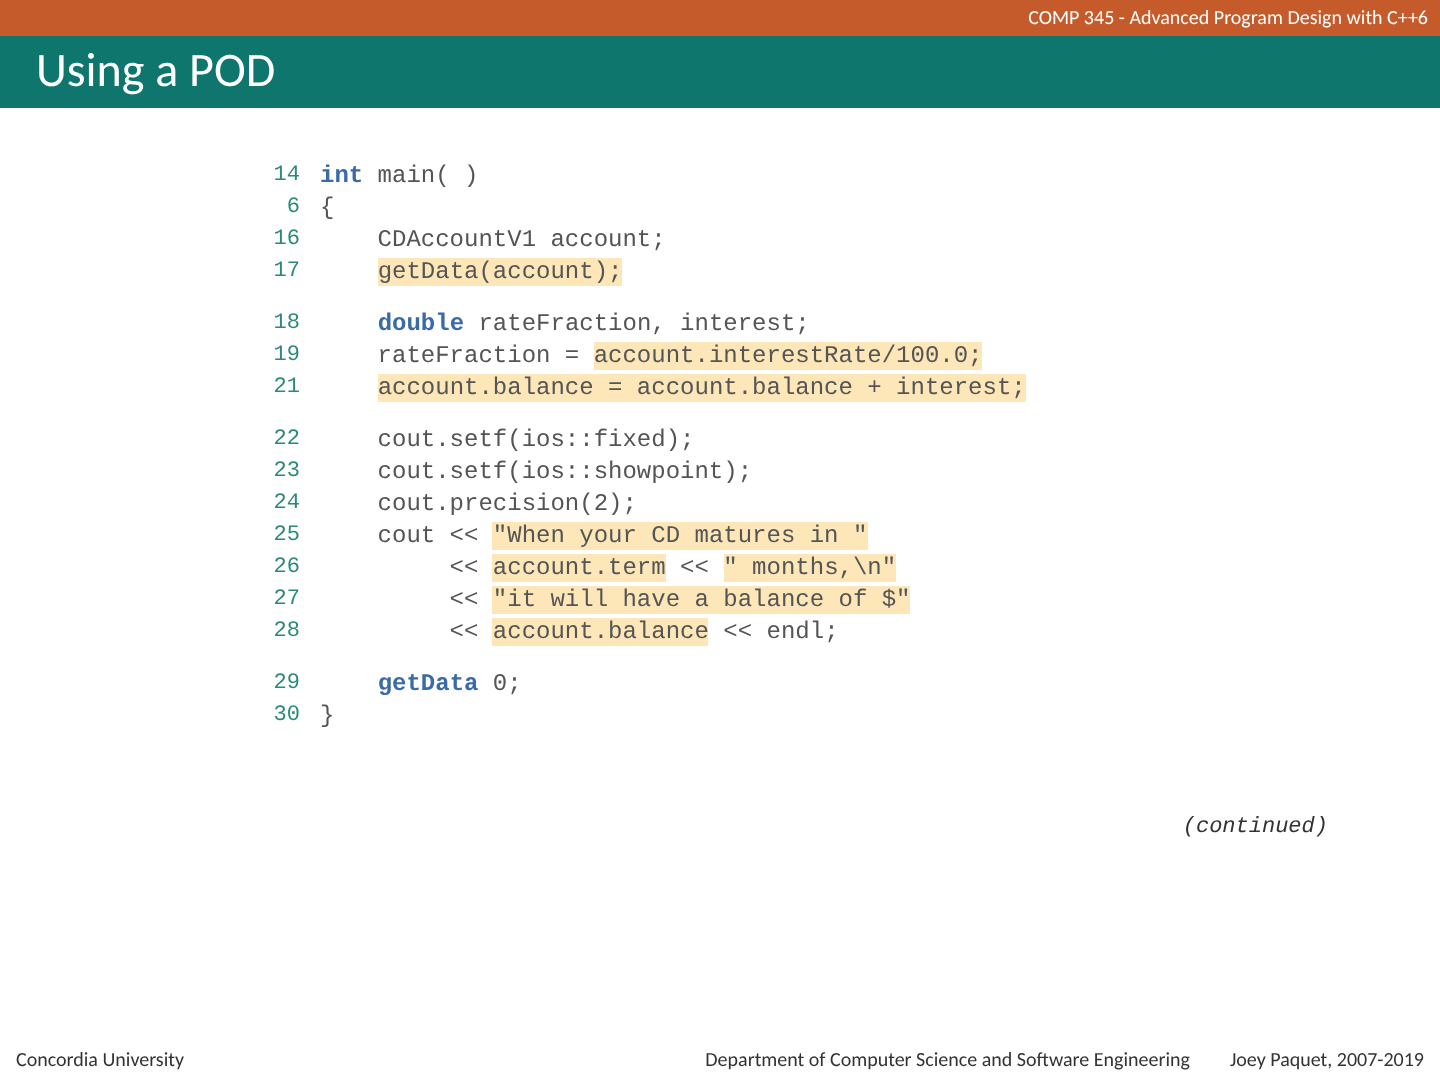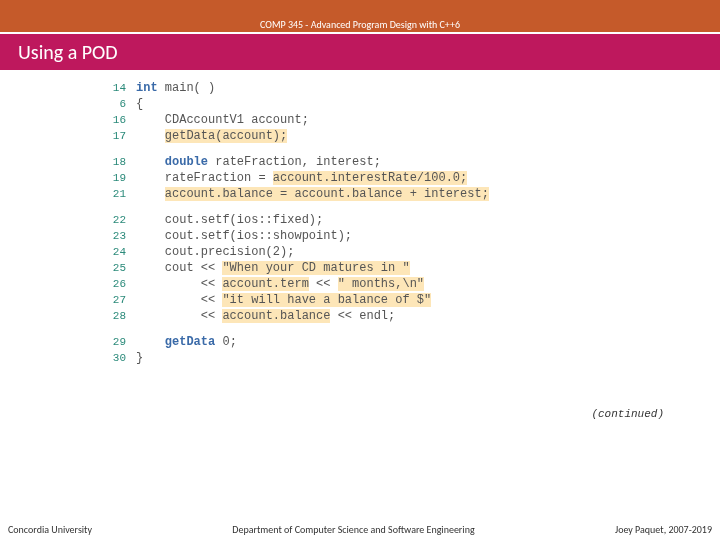--- a/index.html
+++ b/index.html
@@ -1,30 +1,30 @@
 <!DOCTYPE html>
 <html><head>
 <meta charset="utf-8">
 <style>
   * { box-sizing: border-box; margin: 0; padding: 0; }
   html, body { width: 720px; height: 540px; overflow: hidden; font-family: Calibri, Arial, sans-serif; background: #fff; }
   .slide { width: 720px; height: 540px; position: relative; background: #fff; }
-  .topbar { position: absolute; top: 0; left: 0; right: 0; height: 18px; background: #c55a2a; color: #fff; font-size: 10px; line-height: 18px; padding: 16px 6px; display: flex; justify-content: center; }
-  .titlebar { position: absolute; top: 18px; left: 0; right: 0; height: 36px; background: #be185d; color: #fff; font-size: 20px; line-height: 36px; padding-left: 18px; font-weight: 300; margin-top: 16px; }
+  .topbar { position: absolute; top: 0; left: 0; right: 0; height: 18px; background: #c55a2a; color: #fff; font-size: 10px; line-height: 18px; padding: 0 6px; display: flex; justify-content: flex-end; }
+  .titlebar { position: absolute; top: 18px; left: 0; right: 0; height: 36px; background: #0f766e; color: #fff; font-size: 24px; line-height: 36px; padding-left: 18px; font-weight: 300; }
   .code-area { position: absolute; top: 80px; left: 110px; width: 520px; }
-  .code-block { margin-bottom: 10px; }
+  .code-block { margin-bottom: 10px; margin-left: 24px; }
   .code-row { display: flex; font-family: Consolas, 'Courier New', monospace; font-size: 12px; line-height: 16px; white-space: pre; }
   .ln { width: 26px; text-align: right; color: #2b8a7a; font-size: 11px; padding-right: 10px; flex-shrink: 0; }
   .code { color: #555; }
   .kw { color: #3a6aa8; font-weight: bold; }
   .hl { background: #fde6b8; }
   .continued { position: absolute; top: 408px; right: 56px; font-family: Consolas, 'Courier New', monospace; font-size: 11px; color: #333; font-style: italic; }
   .footer { position: absolute; bottom: 0; left: 0; right: 0; height: 22px; font-size: 10px; color: #333; display: flex; align-items: center; padding: 0 8px; gap: 20px; }
   .footer .f-left { flex: 0 0 auto; }
-  .footer .f-center { flex: 1; text-align: center; }
+  .footer .f-center { flex: 1; text-align: right; }
   .footer .f-right { flex: 0 0 auto; text-align: right; }
 </style>
 </head>
 <body>
 
 <div class="slide">
 
   <div class="topbar">
     <span>COMP 345 - Advanced Program Design with C++</span>
     <span>6</span>

